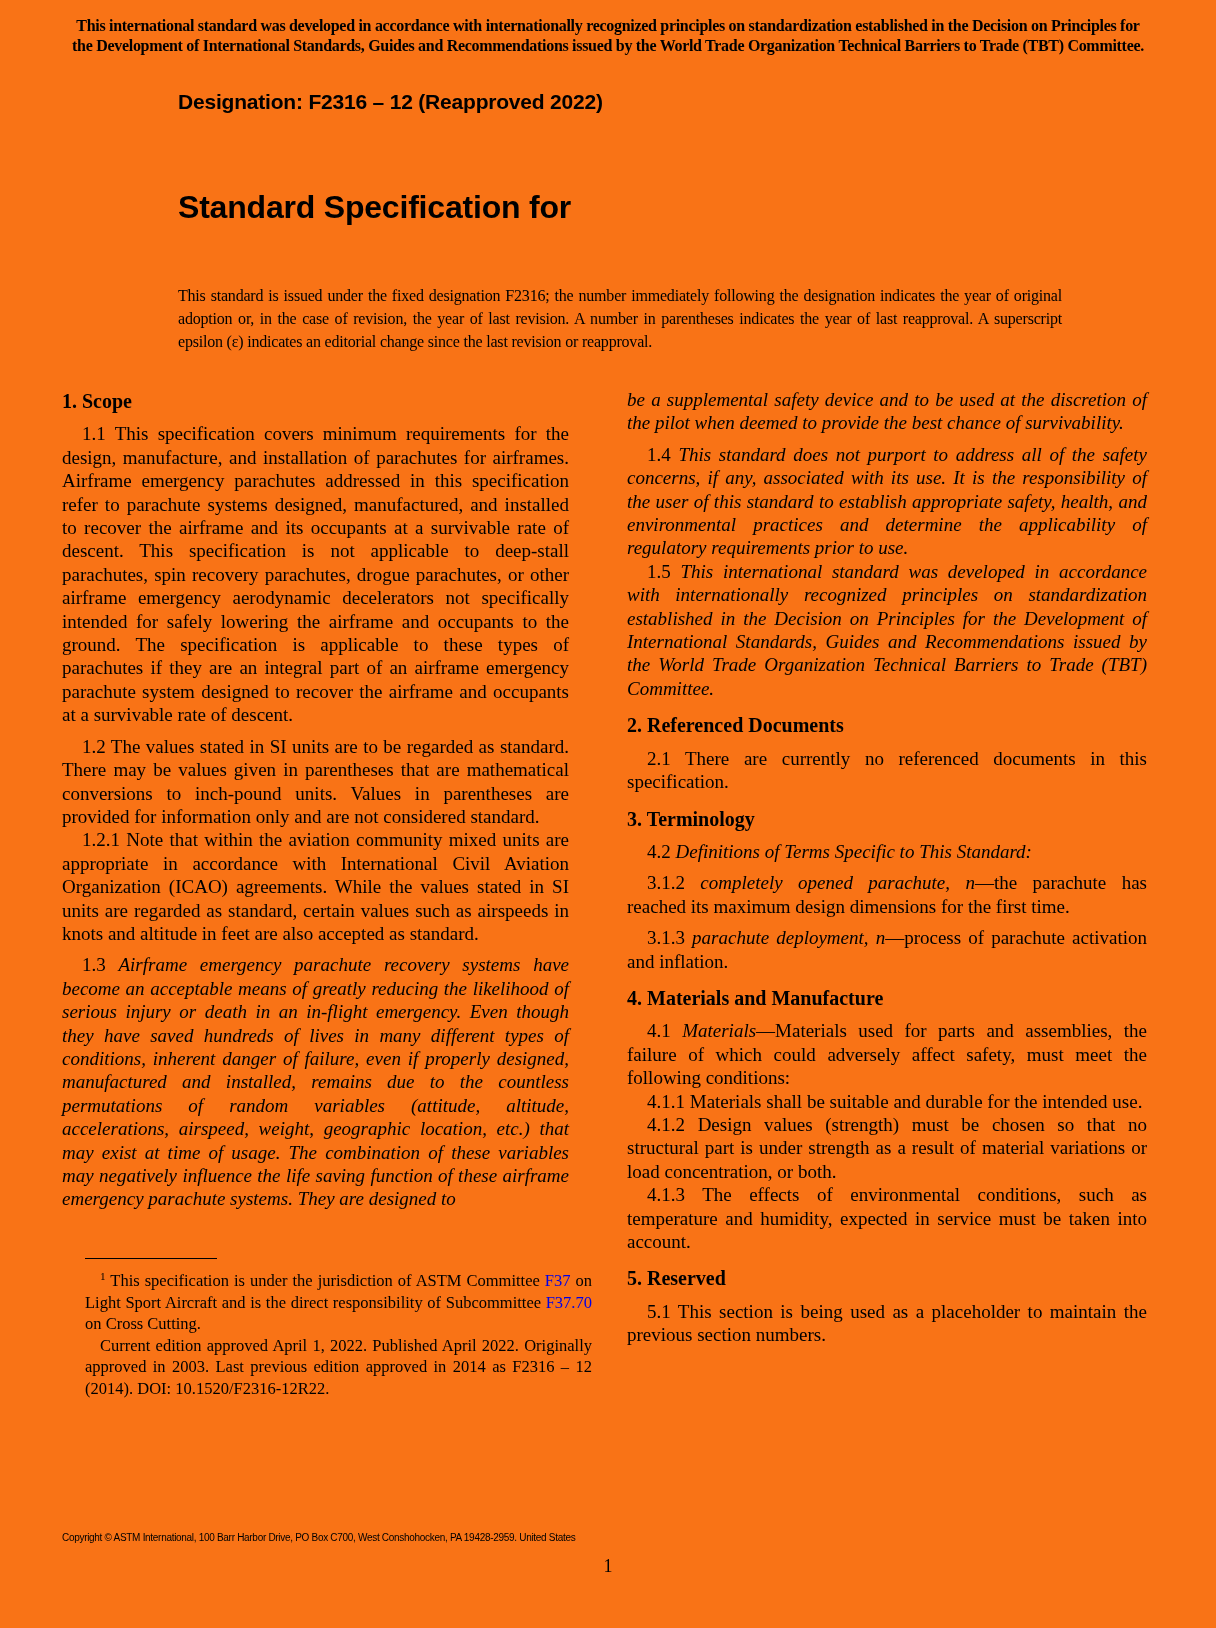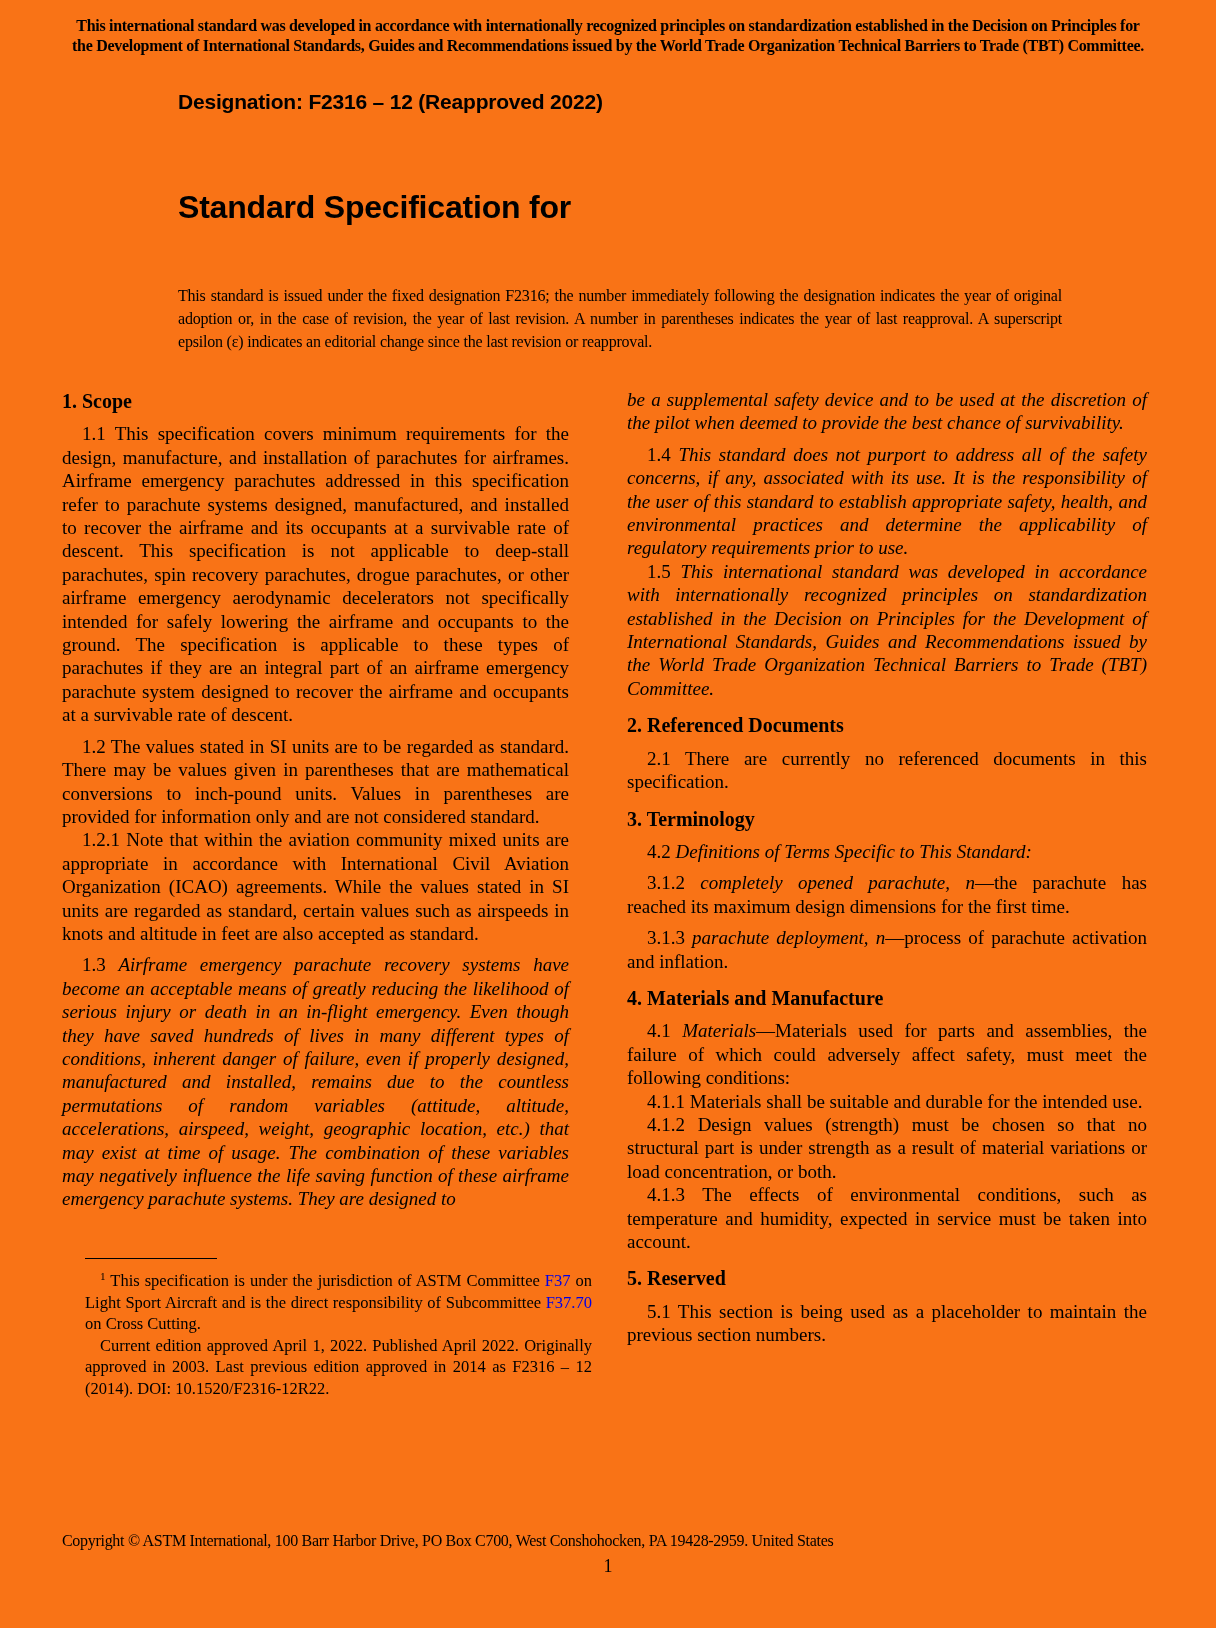--- a/index.html
+++ b/index.html
@@ -45,21 +45,21 @@
   .para sup{font-size:68%;vertical-align:super;line-height:0;}
   a.fn-link{color:var(--link-color,#0000e8);text-decoration:none;}
   .footnote{
     position:absolute;left:62px;top:1258px;width:507px;
     font-size:16.5px;line-height:21.5px;text-align:justify;margin-left:23px;
   }
   .footnote-rule{width:132px;border-top:1.5px solid #000;margin-bottom:11px;}
   .footnote .para{text-indent:15px;}
   .copyright{
     position:absolute;left:62px;top:1532px;
-    font-family:Liberation Serif, serif;font-size:16px;letter-spacing:-0.3px;
+    font-family:Liberation Sans, sans-serif;font-size:10px;letter-spacing:-0.3px;
   }
   .pagenum{
     position:absolute;left:0;top:1556px;width:1216px;text-align:center;font-size:18px;
   }
 </style>
 </head>
 <body>
 
 <div class="page">
 

